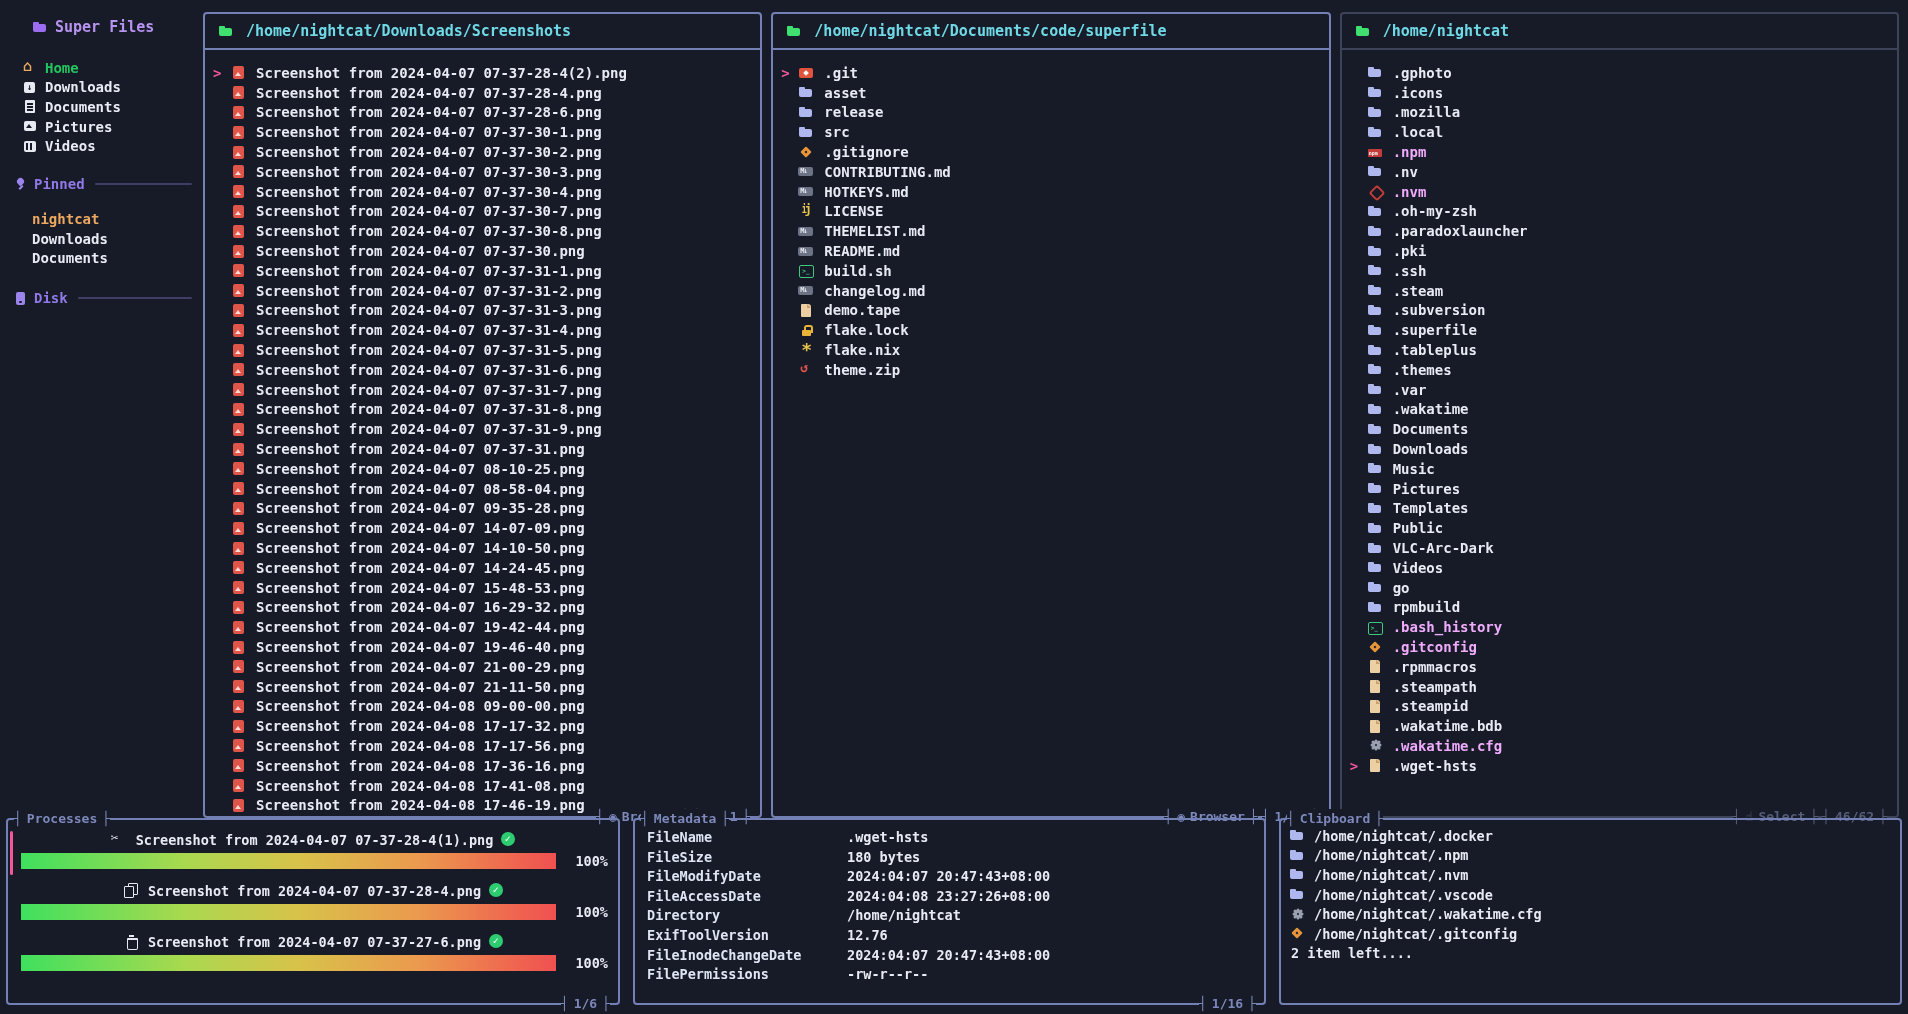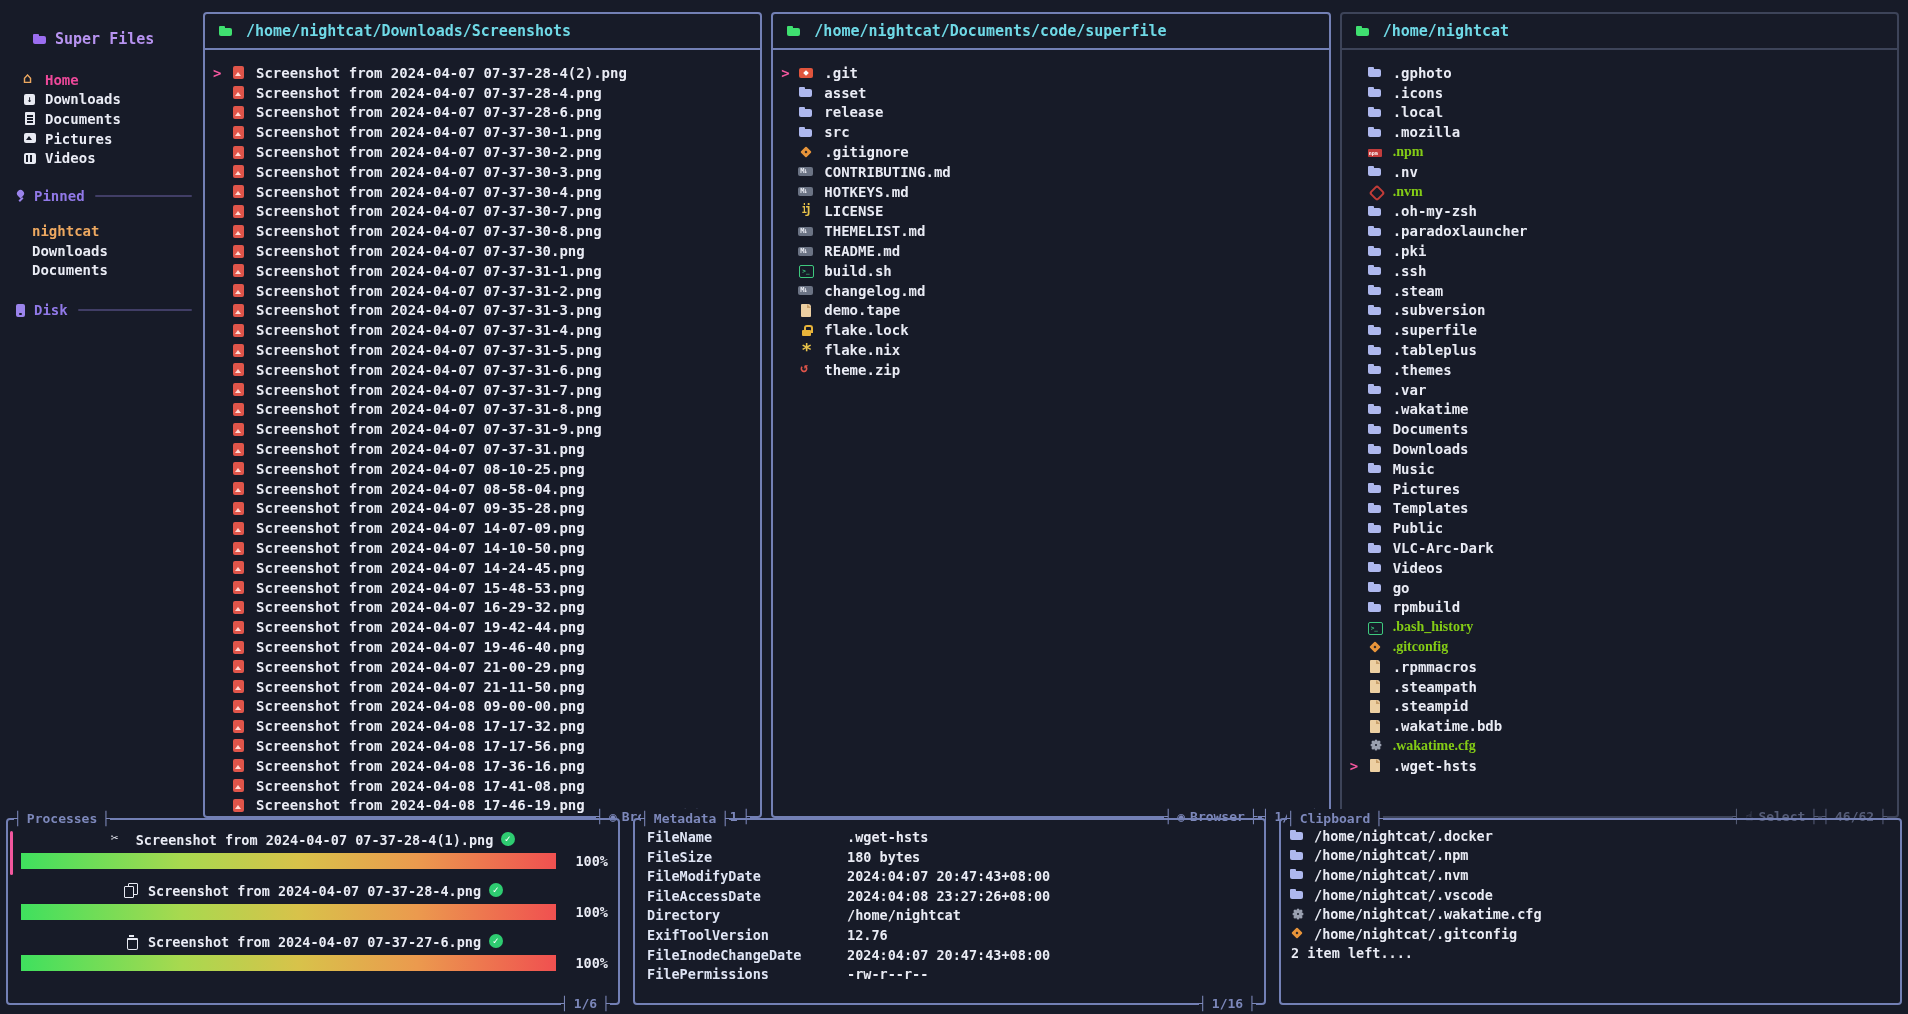--- a/index.html
+++ b/index.html
@@ -66,45 +66,45 @@
   
   .i-cut::before { content:"\2702"; position:absolute; left:0; top:-1px; font-size:13px; color:#e8eaf2; }
   .i-copy::before { content:""; position:absolute; left:5px; top:1px; width:8px; height:10px; border:1.5px solid #e8eaf2; border-radius:1px; }
   .i-copy::after  { content:""; position:absolute; left:1px; top:4px; width:8px; height:10px; border:1.5px solid #e8eaf2; border-radius:1px; background:#171b28; }
   .i-trash::before { content:""; position:absolute; left:4px; top:5px; width:9px; height:9px; border:1.5px solid #e8eaf2; border-top:2.5px solid #e8eaf2; border-radius:1px 1px 2px 2px; }
   .i-trash::after  { content:""; position:absolute; left:6px; top:2px; width:5px; height:2px; background:#e8eaf2; }
   .i-check::before { content:""; position:absolute; left:1px; top:1px; width:14px; height:14px; background:#2ecc71; border-radius:50%; }
   .i-check::after  { content:"\2713"; position:absolute; left:4.5px; top:1px; font-size:10px; line-height:14px; color:#fff; }
 
   
-  .sidebar { position:absolute; left:0; top:16px; width:200px; height:818px; padding:14px 0 0 10px; }
+  .sidebar { position:absolute; left:0; top:4px; width:200px; height:818px; padding:14px 0 0 10px; }
   .sb-title { display:flex; align-items:center; gap:5px; margin-left:22px; color:#b793f0; font-size:15px; }
   .sb-nav { margin-top:22px; margin-left:12px; }
   .sb-item { display:flex; align-items:center; gap:5px; height:19.6px; font-size:14px; color:#e9ebf4; cursor:default; }
-  .sb-item .lbl.c-orange { color:#ec4899; }
+  .sb-item .lbl.c-orange { color:#22c55e; }
   .sb-sec { display:flex; align-items:center; gap:4px; margin:20px 0 0 2px; color:#9179e8; font-size:14px; }
   .sb-sec .line { flex:1; height:2px; background:#413e66; margin:0 8px 0 6px; border-radius:1px; }
   .sb-pins { margin:18px 0 0 22px; }
   .sb-pin { height:19.6px; font-size:14px; color:#e9ebf4; cursor:default; }
   .sb-pin .c-orange { color:#eda860; }
 
   
   .main { position:absolute; left:200px; top:12px; width:1702px; height:806px; display:flex; gap:9px; padding:0 3px; }
   .file-panel { flex:1; border:2px solid #7380b5; border-radius:4px; position:relative; display:flex; flex-direction:column; }
   .file-panel.dim { border-color:#3d4459; }
   .p-head { height:36px; flex:none; display:flex; align-items:center; gap:10px; padding:0 13px; border-bottom:2px solid #7380b5; }
   .file-panel.dim .p-head { border-bottom-color:#3d4459; }
   .p-path { color:#6fd9e6; font-size:15px; }
   .p-rows { flex:1; padding:13px 4px 0 8px; overflow:hidden; }
   .row { display:flex; align-items:center; height:19.8px; font-size:14px; }
   .row .cursor { width:17px; flex:none; color:#f2579e; }
   .row .cursor::before { content:">"; }
   .row .ic { margin-right:8px; }
   .fname { color:#e9ebf4; white-space:nowrap; }
-  .fname.c-orange { color:#84cc16;font-family:Liberation Serif, serif; }
+  .fname.c-orange { color:#f0abfc; }
 
   
   .chip { display:inline-flex; align-items:center; gap:5px; background:#171b28; color:#7d88bb; font-size:13px; line-height:20px; }
   .chip::before { content:"\2524"; }
   .chip::after  { content:"\251C"; }
   .p-foot { position:absolute; right:10px; bottom:-11px; display:flex; gap:4px; }
   .file-panel.dim .chip { color:#565d78; }
 
   
   .bottom { position:absolute; left:6px; top:818px; width:1896px; height:187px; display:flex; gap:13px; }
@@ -572,27 +572,27 @@
 
         <div class="row">
           <span class="cursor" style="visibility: hidden;"></span>
           <span class="ic i-folder"></span>
           <span class="fname">.icons</span>
         </div>
 
         <div class="row">
           <span class="cursor" style="visibility: hidden;"></span>
           <span class="ic i-folder"></span>
+          <span class="fname">.mozilla</span>
+        </div>
+
+        <div class="row">
+          <span class="cursor" style="visibility: hidden;"></span>
+          <span class="ic i-folder"></span>
           <span class="fname">.local</span>
-        </div>
-
-        <div class="row">
-          <span class="cursor" style="visibility: hidden;"></span>
-          <span class="ic i-folder"></span>
-          <span class="fname">.mozilla</span>
         </div>
 
         <div class="row">
           <span class="cursor" style="visibility: hidden;"></span>
           <span class="ic i-npm"></span>
           <span class="fname c-orange">.npm</span>
         </div>
 
         <div class="row">
           <span class="cursor" style="visibility: hidden;"></span>

